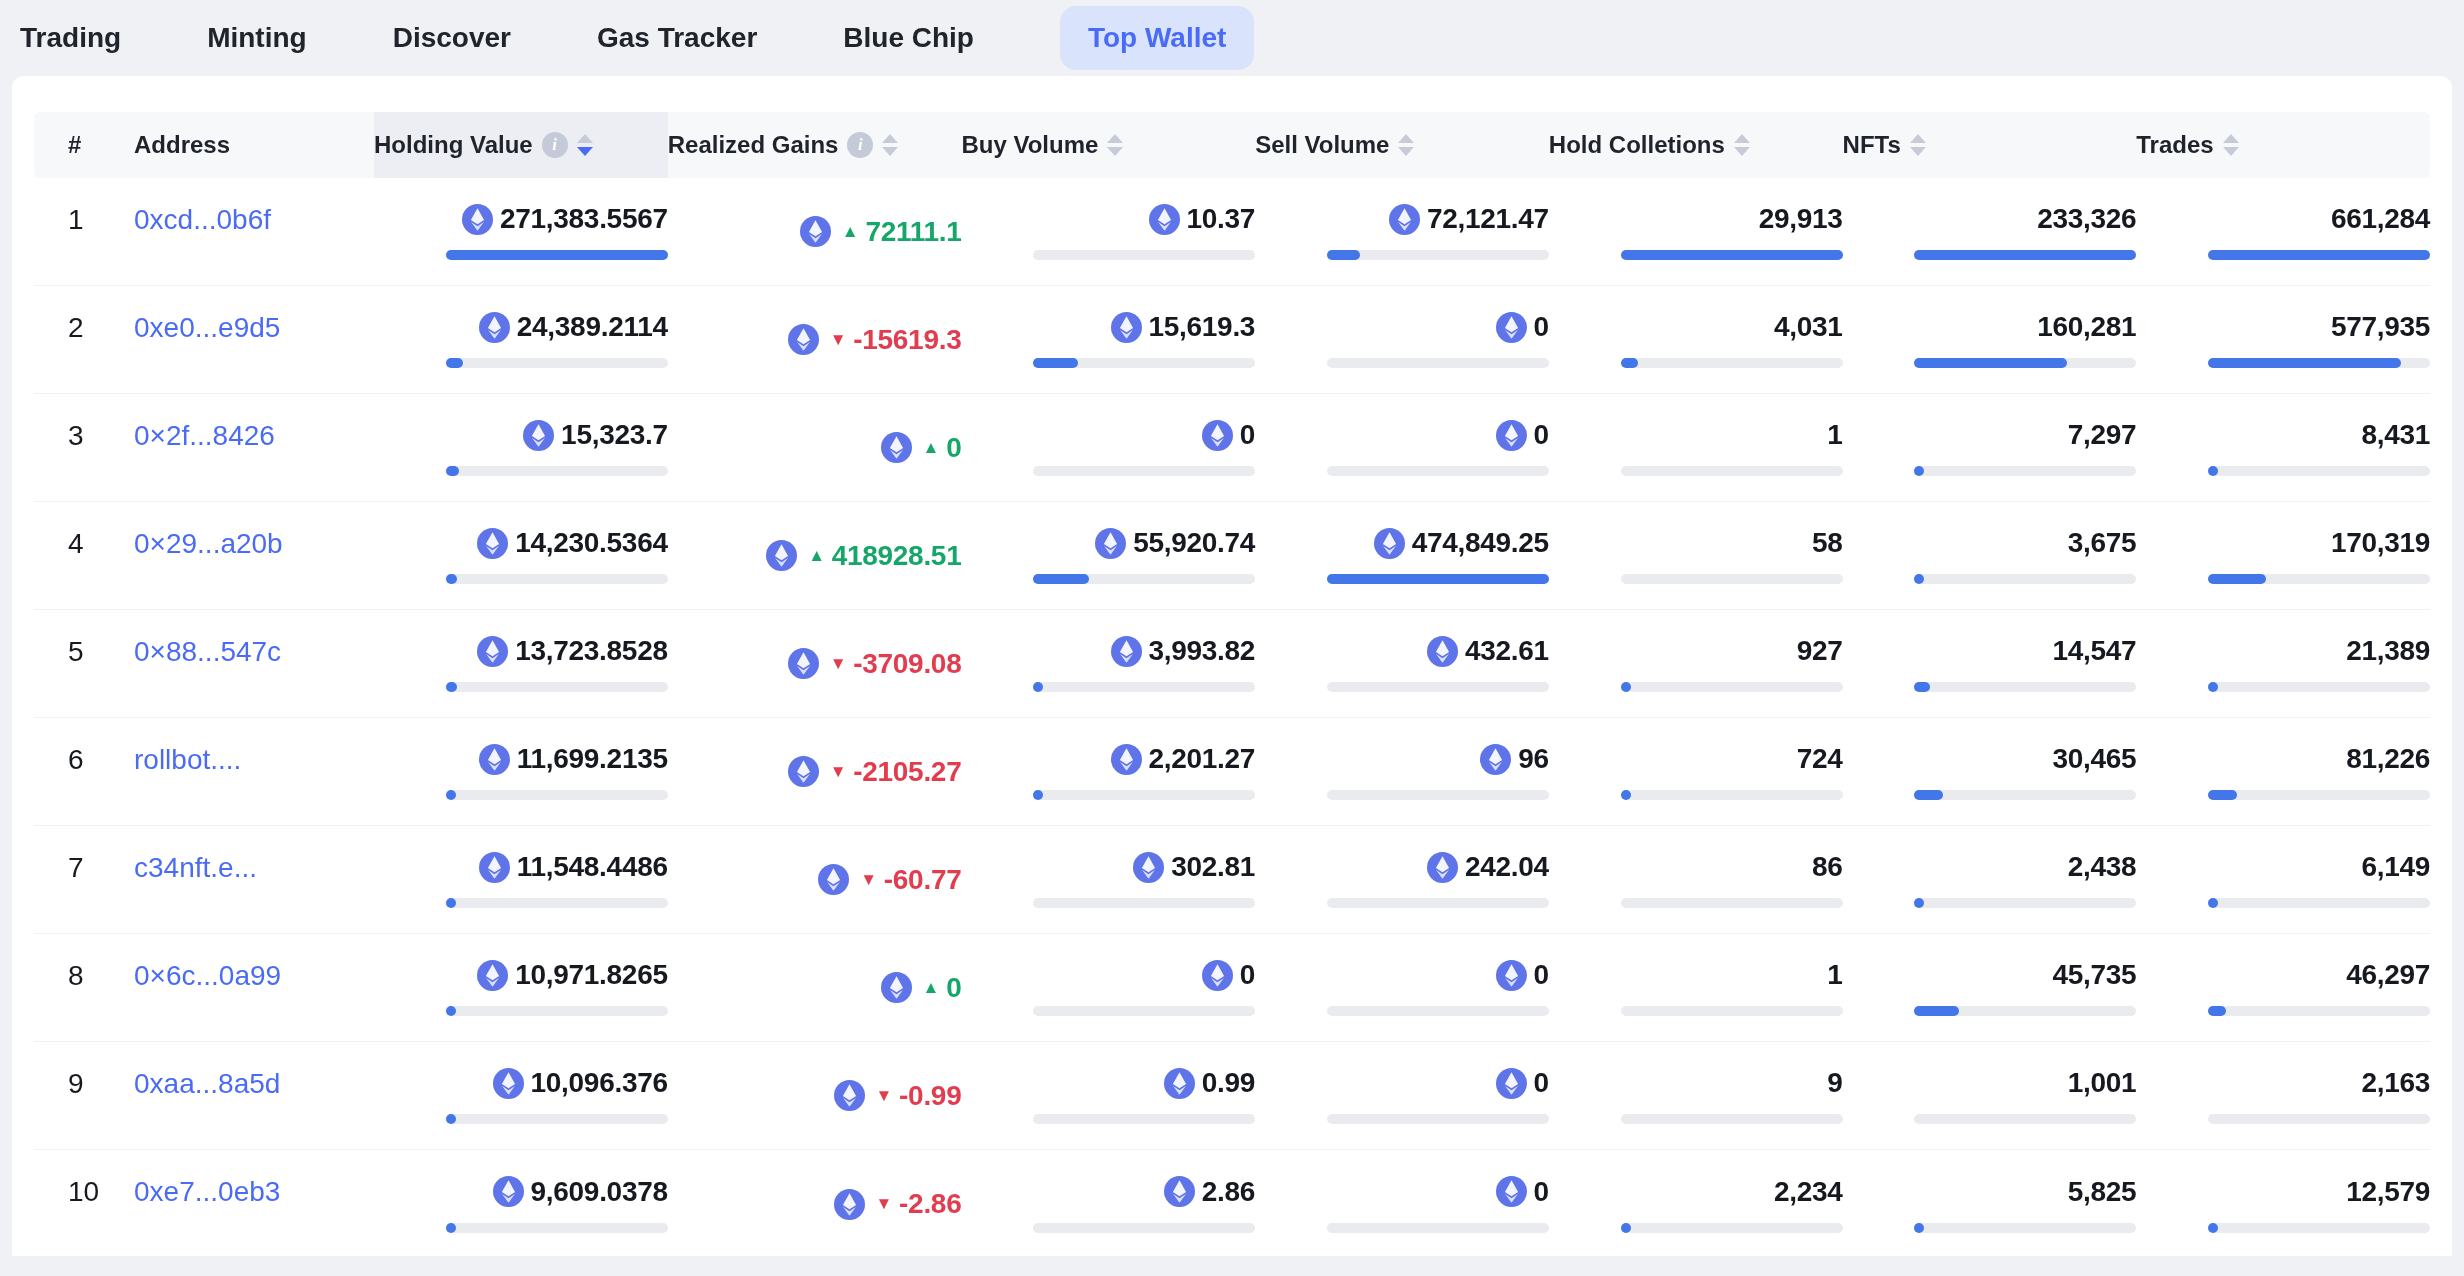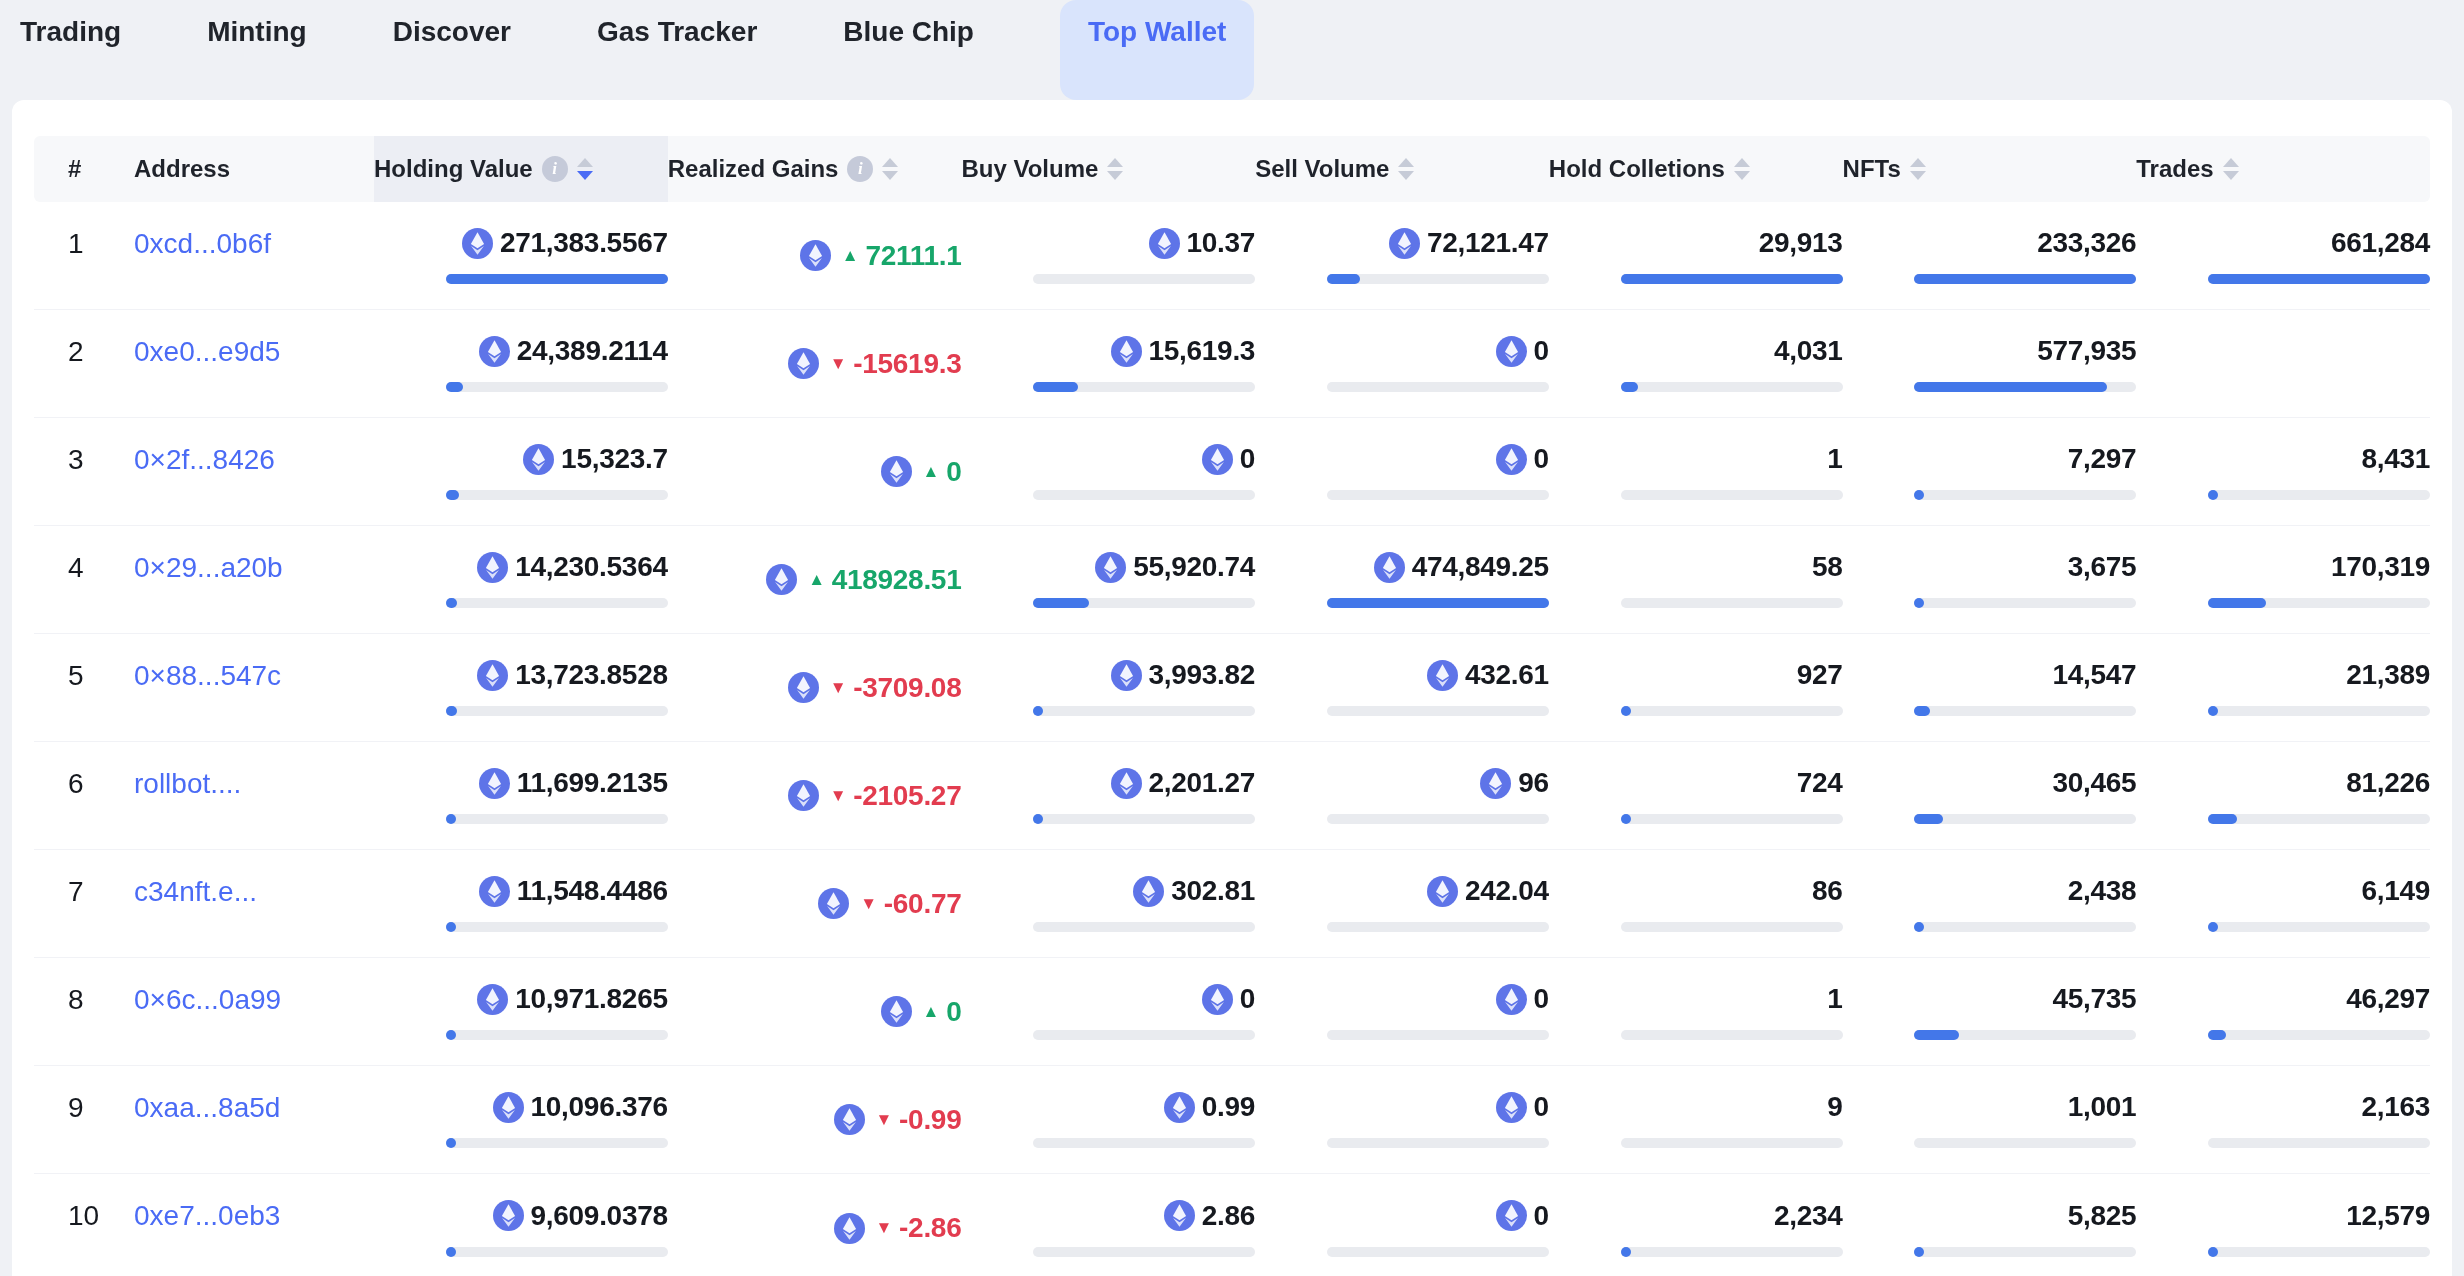--- a/index.html
+++ b/index.html
@@ -7,21 +7,21 @@
     --bar-fill:#4377e9; --bar-track:#e9ebef; --eth:#5e74e8;
     --text-dark:#16191f; --header-text:#1f232b;
   }
   *{box-sizing:border-box}
   html,body{margin:0;padding:0;overflow:hidden}
   body{
     width:2464px;height:1276px;background:#eff1f5;
     font-family:"Liberation Sans",sans-serif;color:var(--text-dark);
   }
   
-  .topnav{height:100px;display:flex;gap:86px;padding-left:20px}
+  .topnav{height:76px;display:flex;align-items:center;gap:86px;padding-left:20px}
   .tab{font-size:28px;font-weight:700;color:#20242b;cursor:pointer;padding:16px 0;border-radius:16px;white-space:nowrap}
   .tab.active{background:#d9e4fc;color:var(--accent);padding:16px 28px}
   
   .panel{margin:0 12px;height:1180px;background:#fff;border-radius:12px 12px 0 0;padding:36px 22px 0}
   .grid{display:grid;grid-template-columns:100px 240px repeat(7,1fr);align-items:center}
   
   .thead{height:66px;background:#f7f8fa;border-radius:6px;font-size:24px;font-weight:700;color:var(--header-text)}
   .hcell{display:flex;align-items:center;gap:9px;height:100%}
   .hcell.rank{padding-left:34px}
   .hcell.num{justify-content:flex-start;padding-right:4px;text-align:right}
@@ -286,20 +286,28 @@
     <div class="cell num">
       <div class="val">
             <span>4,031</span>
           </div>
       <div class="bar">
             <i class="fill" style="width: 8%;"></i>
           </div>
     </div>
     <div class="cell num">
       <div class="val">
+            <span>160,281</span>
+          </div>
+      <div class="bar">
+            <i class="fill" style="width: 69%;"></i>
+          </div>
+    </div>
+    <div class="cell num">
+      <div class="val">
             <span>577,935</span>
           </div>
       <div class="bar">
             <i class="fill" style="width: 87%;"></i>
           </div>
     </div>
   </div>
 
   <div class="grid trow">
     <div class="cell rank"><span>3</span></div>

